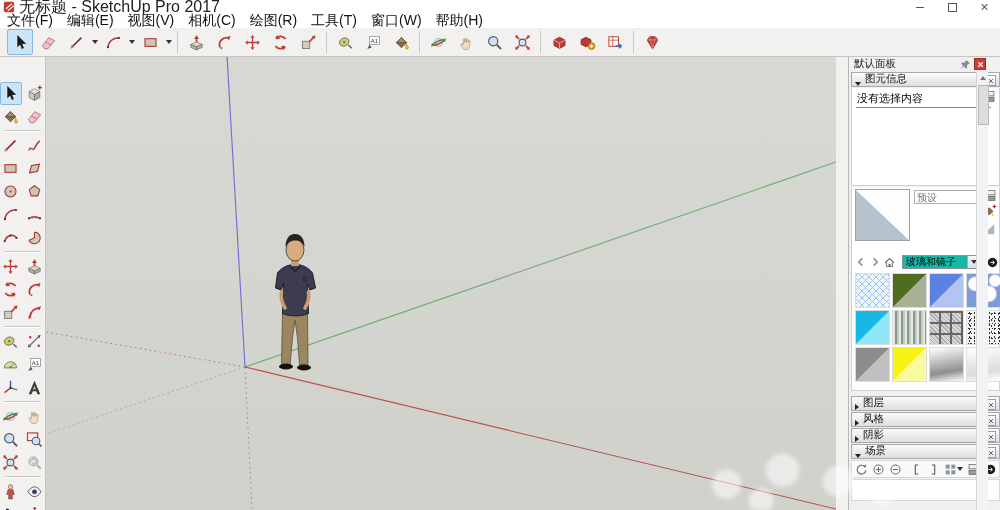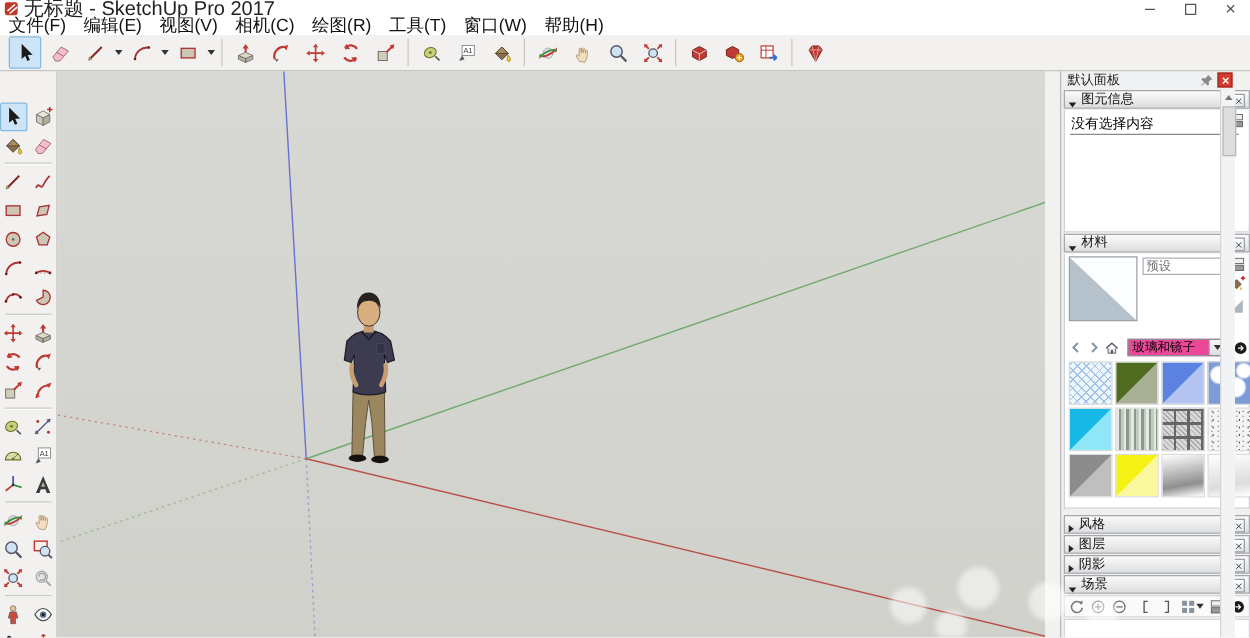--- a/index.html
+++ b/index.html
@@ -59,21 +59,21 @@
   .ehr{position:absolute;left:4px;right:8px;top:19px;border-bottom:1px solid #8a8a8a;}
   .matbody{height:203px;background:#fff;border:1px solid #cfd2d5;border-top:none;margin-bottom:5px;position:relative;}
   .matprev{position:absolute;left:3px;top:2px;width:55px;height:52px;border:1px solid #9aa2a8;
     background:linear-gradient(to top right,#b6c2cb 49.4%,#fbfdfe 50.2%);box-sizing:border-box;}
   .matname{position:absolute;left:62px;top:3px;width:68px;height:12px;border:1px solid #aab2b8;font-size:10px;padding:0 2px;}
   .mi1{position:absolute;right:2px;top:2px;} .mi2{position:absolute;right:2px;top:17px;} .mi3{position:absolute;right:3px;top:35px;}
   .mattabs{position:absolute;left:0;right:0;top:50px;height:15px;display:flex;align-items:center;padding-left:6px;gap:6px;font-size:10.5px;}
   .tdiv{width:1px;height:10px;background:#999;}
   .dropper{margin-left:auto;margin-right:3px;}
   .matnav{position:absolute;left:0;right:0;top:67px;height:16px;display:flex;align-items:center;padding-left:3px;gap:2px;}
-  .combo{margin-left:4px;width:82px;height:14px;border:1px solid #8a9096;background:#ec4899;display:flex;align-items:center;font-size:10px;padding-left:3px;box-sizing:border-box;}
+  .combo{margin-left:4px;width:82px;height:14px;border:1px solid #8a9096;background:#14b8a6;display:flex;align-items:center;font-size:10px;padding-left:3px;box-sizing:border-box;}
   .combo .cb{margin-left:auto;width:12px;height:12px;background:linear-gradient(#f8f8f8,#dcdde0);border-left:1px solid #a9afb5;display:flex;align-items:center;justify-content:center;}
   .swatches{position:absolute;left:3px;top:86px;display:grid;grid-template-columns:repeat(4,35px);gap:2px;}
   .sw{width:35px;height:35px;border:1px solid #dcdcdc;box-sizing:border-box;}
   .scenebar{height:16px;background:#fafafa;border:1px solid #d5d8da;display:flex;align-items:center;gap:4px;padding:0 3px;margin-bottom:1px;}
   .sbtn{display:flex;align-items:center;}
   .scenebody{height:20px;background:#fff;border:1px solid #d5d8da;}
   .ic{display:flex;align-items:center;justify-content:center;}
   
   .watermark{position:absolute;left:688px;top:446px;width:215px;height:64px;z-index:40;pointer-events:none;opacity:.55;filter:blur(2px);
     background:
@@ -730,31 +730,20 @@
         <span class="noselect">没有选择内容</span>
         <span class="ic entdet">
             <svg width="13" height="13" viewBox="0 0 16 16">
               <rect x="2.5" y="2" width="11" height="5.2" fill="#eee" stroke="#555" stroke-width=".8"></rect>
               <rect x="2.5" y="8.8" width="11" height="5.2" fill="#999" stroke="#555" stroke-width=".8"></rect>
             </svg>
           </span>
         <div class="ehr"></div>
       </div>
 
-      <div class="sechdr">
-        <span class="arr down"></span>
-        <span class="sectitle">材料</span>
-        <span class="xbox">
-            <span class="ic">
-              <svg width="8" height="8" viewBox="0 0 16 16">
-                <path d="M4 4l8 8M12 4l-8 8" stroke="#444" stroke-width="1.6"></path>
-              </svg>
-            </span>
-          </span>
-      </div>
       <div class="matbody">
         <div class="matprev"></div>
         <input class="matname" placeholder="预设" style="">
         <span class="ic mi1">
             <svg width="13" height="13" viewBox="0 0 16 16">
               <rect x="2.5" y="2" width="11" height="5.2" fill="#eee" stroke="#555" stroke-width=".8"></rect>
               <rect x="2.5" y="8.8" width="11" height="5.2" fill="#999" stroke="#555" stroke-width=".8"></rect>
             </svg>
           </span>
         <span class="ic mi2">
@@ -813,32 +802,32 @@
             <div class="sw" style="background: linear-gradient(to right bottom, rgb(140, 140, 140) 49.4%, rgb(191, 191, 191) 50.4%);"></div>
             <div class="sw" style="background: linear-gradient(to right bottom, rgb(246, 242, 21) 49.4%, rgb(251, 249, 160) 50.4%);"></div>
             <div class="sw" style="background: linear-gradient(170deg, rgb(255, 255, 255), rgb(143, 143, 143) 70%, rgb(255, 255, 255));"></div>
             <div class="sw" style="background: linear-gradient(170deg, rgb(255, 255, 255), rgb(220, 220, 220) 70%, rgb(255, 255, 255));"></div>
           </div>
       </div>
 
       <div id="collapsedSecs">
           <div class="sechdr">
             <span class="arr right"></span>
-            <span class="sectitle">风格</span>
+            <span class="sectitle">图层</span>
             <span class="xbox">
               <span class="ic">
                 <svg width="8" height="8" viewBox="0 0 16 16">
                   <path d="M4 4l8 8M12 4l-8 8" stroke="#444" stroke-width="1.6"></path>
                 </svg>
               </span>
             </span>
           </div>
           <div class="sechdr">
             <span class="arr right"></span>
-            <span class="sectitle">图层</span>
+            <span class="sectitle">风格</span>
             <span class="xbox">
               <span class="ic">
                 <svg width="8" height="8" viewBox="0 0 16 16">
                   <path d="M4 4l8 8M12 4l-8 8" stroke="#444" stroke-width="1.6"></path>
                 </svg>
               </span>
             </span>
           </div>
           <div class="sechdr">
             <span class="arr right"></span>

